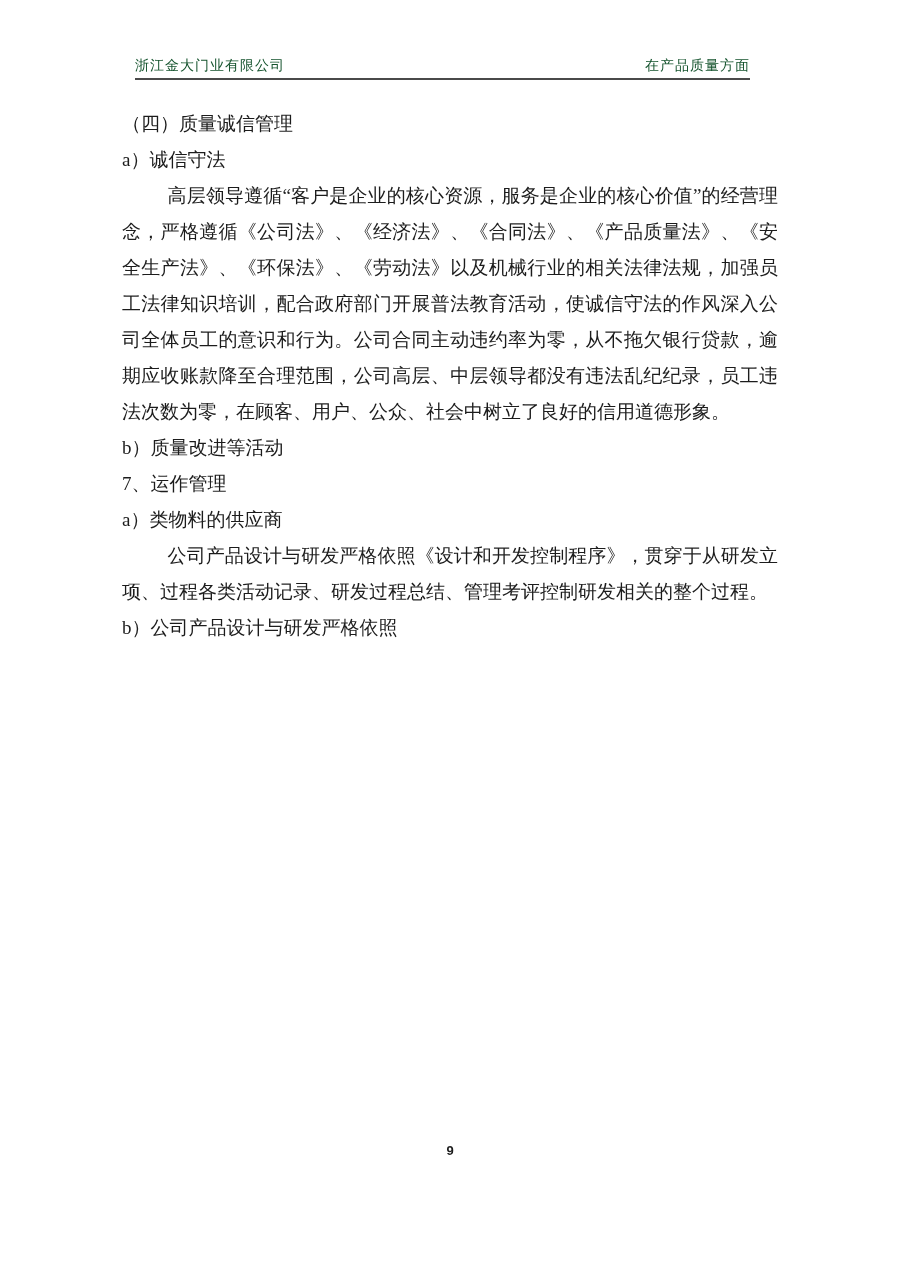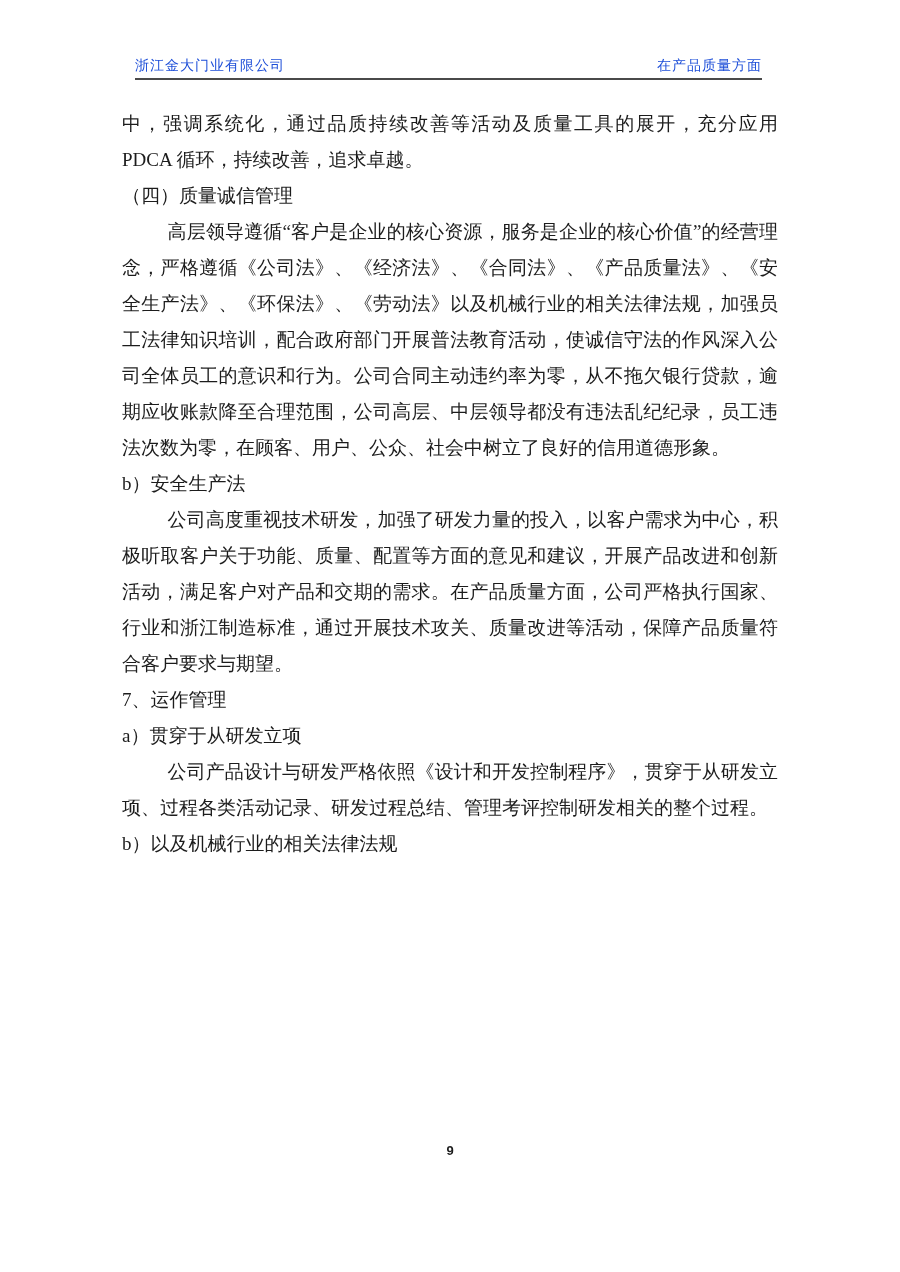--- a/index.html
+++ b/index.html
@@ -12,28 +12,28 @@
     width: 900px;
     height: 1272px;
     background: #ffffff;
     overflow: hidden;
     color: #1c1c1c;
     font-family: "Liberation Serif", "DejaVu Serif", serif;
   }
   .header {
     position: absolute;
     left: 135px;
-    right: 138px;
+    right: 150px;
     top: 57px;
     display: flex;
     justify-content: space-between;
     align-items: flex-end;
     font-size: 14px;
     letter-spacing: 1px;
-    color: #1d4ed8;
+    color: #14532d;
     border-bottom: 2px solid #4a4a4a;
     padding-bottom: 3px;
   }
   .header .h-left, .header .h-right {
     white-space: nowrap;
   }
   .doc-body {
     position: absolute;
     left: 122px;
     width: 656px;
@@ -67,28 +67,27 @@
 <body>
 
 <div class="page">
 
   <div class="header">
     <span class="h-left">浙江金大门业有限公司</span>
     <span class="h-right">在产品质量方面</span>
   </div>
 
   <div class="doc-body">
-    <p>中，强调系统化，通过品质持续改善等活动及质量工具的展开，充分应用 PDCA 循环，持续改善，追求卓越。</p>
     <p>（四）质量诚信管理</p>
+    <p>a）诚信守法</p>
     <p class="indent">高层领导遵循“客户是企业的核心资源，服务是企业的核心价值”的经营理念，严格遵循《公司法》、《经济法》、《合同法》、《产品质量法》、《安全生产法》、《环保法》、《劳动法》以及机械行业的相关法律法规，加强员工法律知识培训，配合政府部门开展普法教育活动，使诚信守法的作风深入公司全体员工的意识和行为。公司合同主动违约率为零，从不拖欠银行贷款，逾期应收账款降至合理范围，公司高层、中层领导都没有违法乱纪纪录，员工违法次数为零，在顾客、用户、公众、社会中树立了良好的信用道德形象。</p>
-    <p>b）安全生产法</p>
-    <p class="indent">公司高度重视技术研发，加强了研发力量的投入，以客户需求为中心，积极听取客户关于功能、质量、配置等方面的意见和建议，开展产品改进和创新活动，满足客户对产品和交期的需求。在产品质量方面，公司严格执行国家、行业和浙江制造标准，通过开展技术攻关、质量改进等活动，保障产品质量符合客户要求与期望。</p>
+    <p>b）质量改进等活动</p>
     <p>7、运作管理</p>
-    <p>a）贯穿于从研发立项</p>
+    <p>a）类物料的供应商</p>
     <p class="indent">公司产品设计与研发严格依照《设计和开发控制程序》，贯穿于从研发立项、过程各类活动记录、研发过程总结、管理考评控制研发相关的整个过程。</p>
-    <p>b）以及机械行业的相关法律法规</p>
+    <p>b）公司产品设计与研发严格依照</p>
   </div>
 
   <div class="footer">
     <span>9</span>
   </div>
 
 </div>
 
 </body></html>

